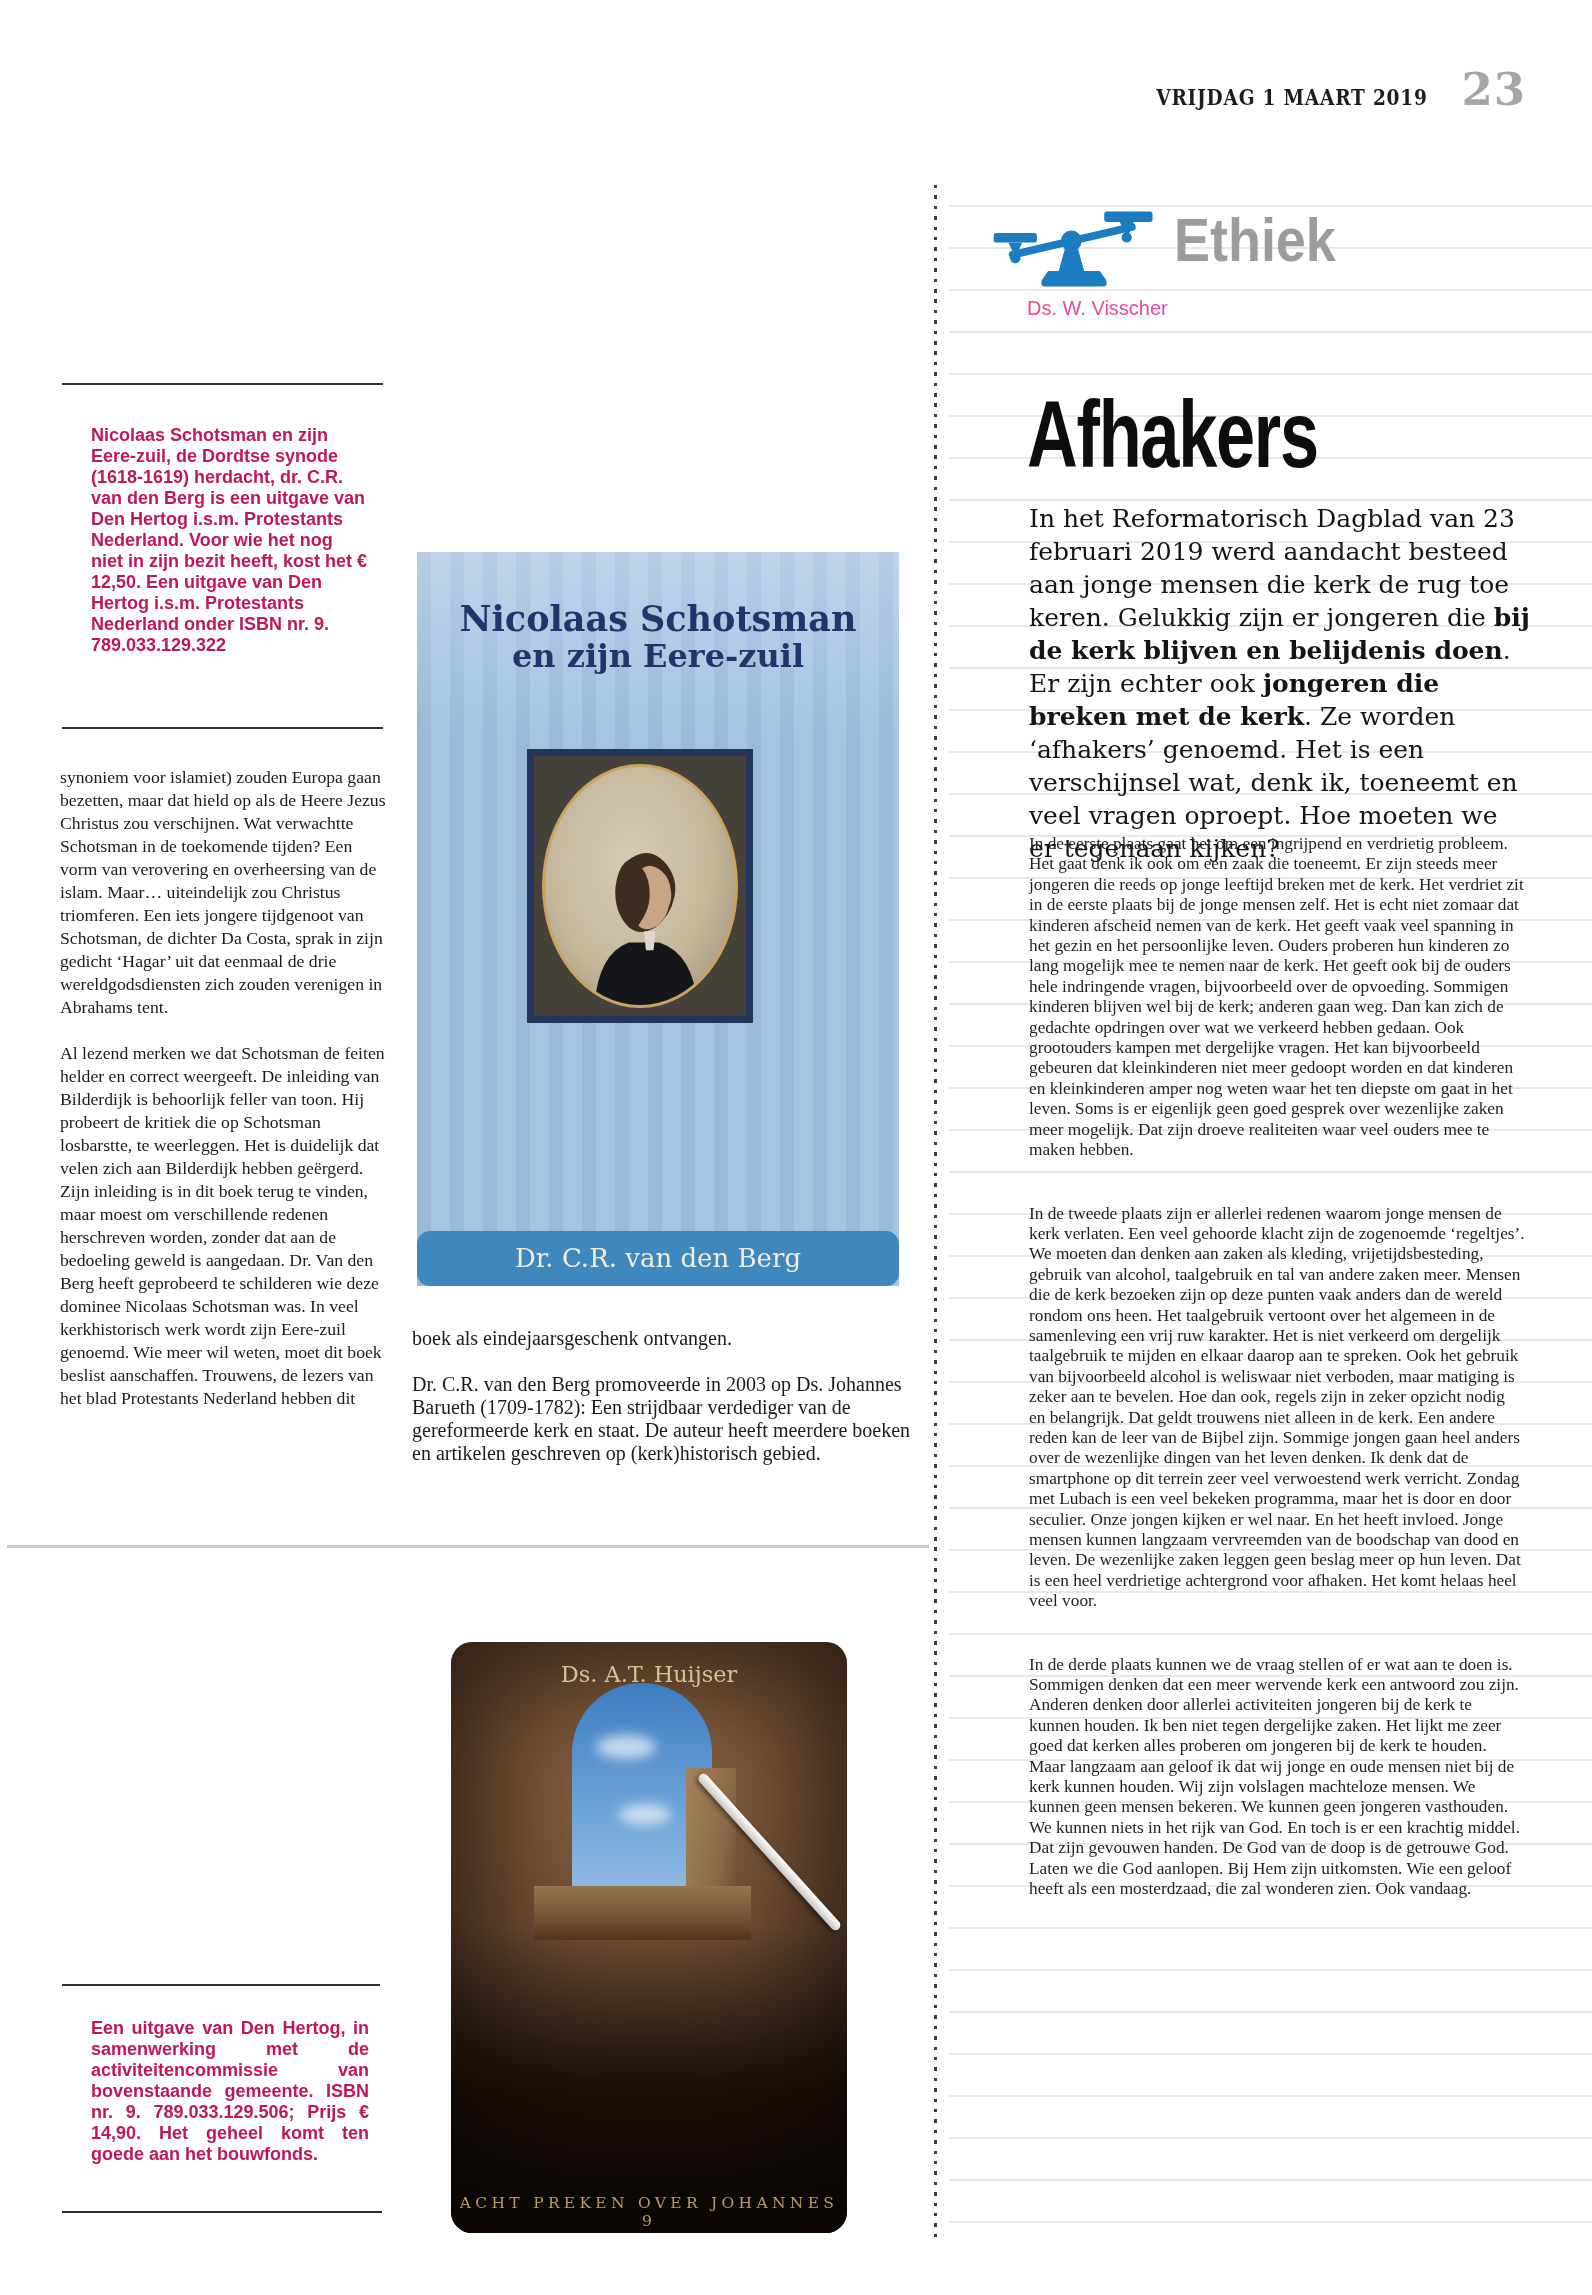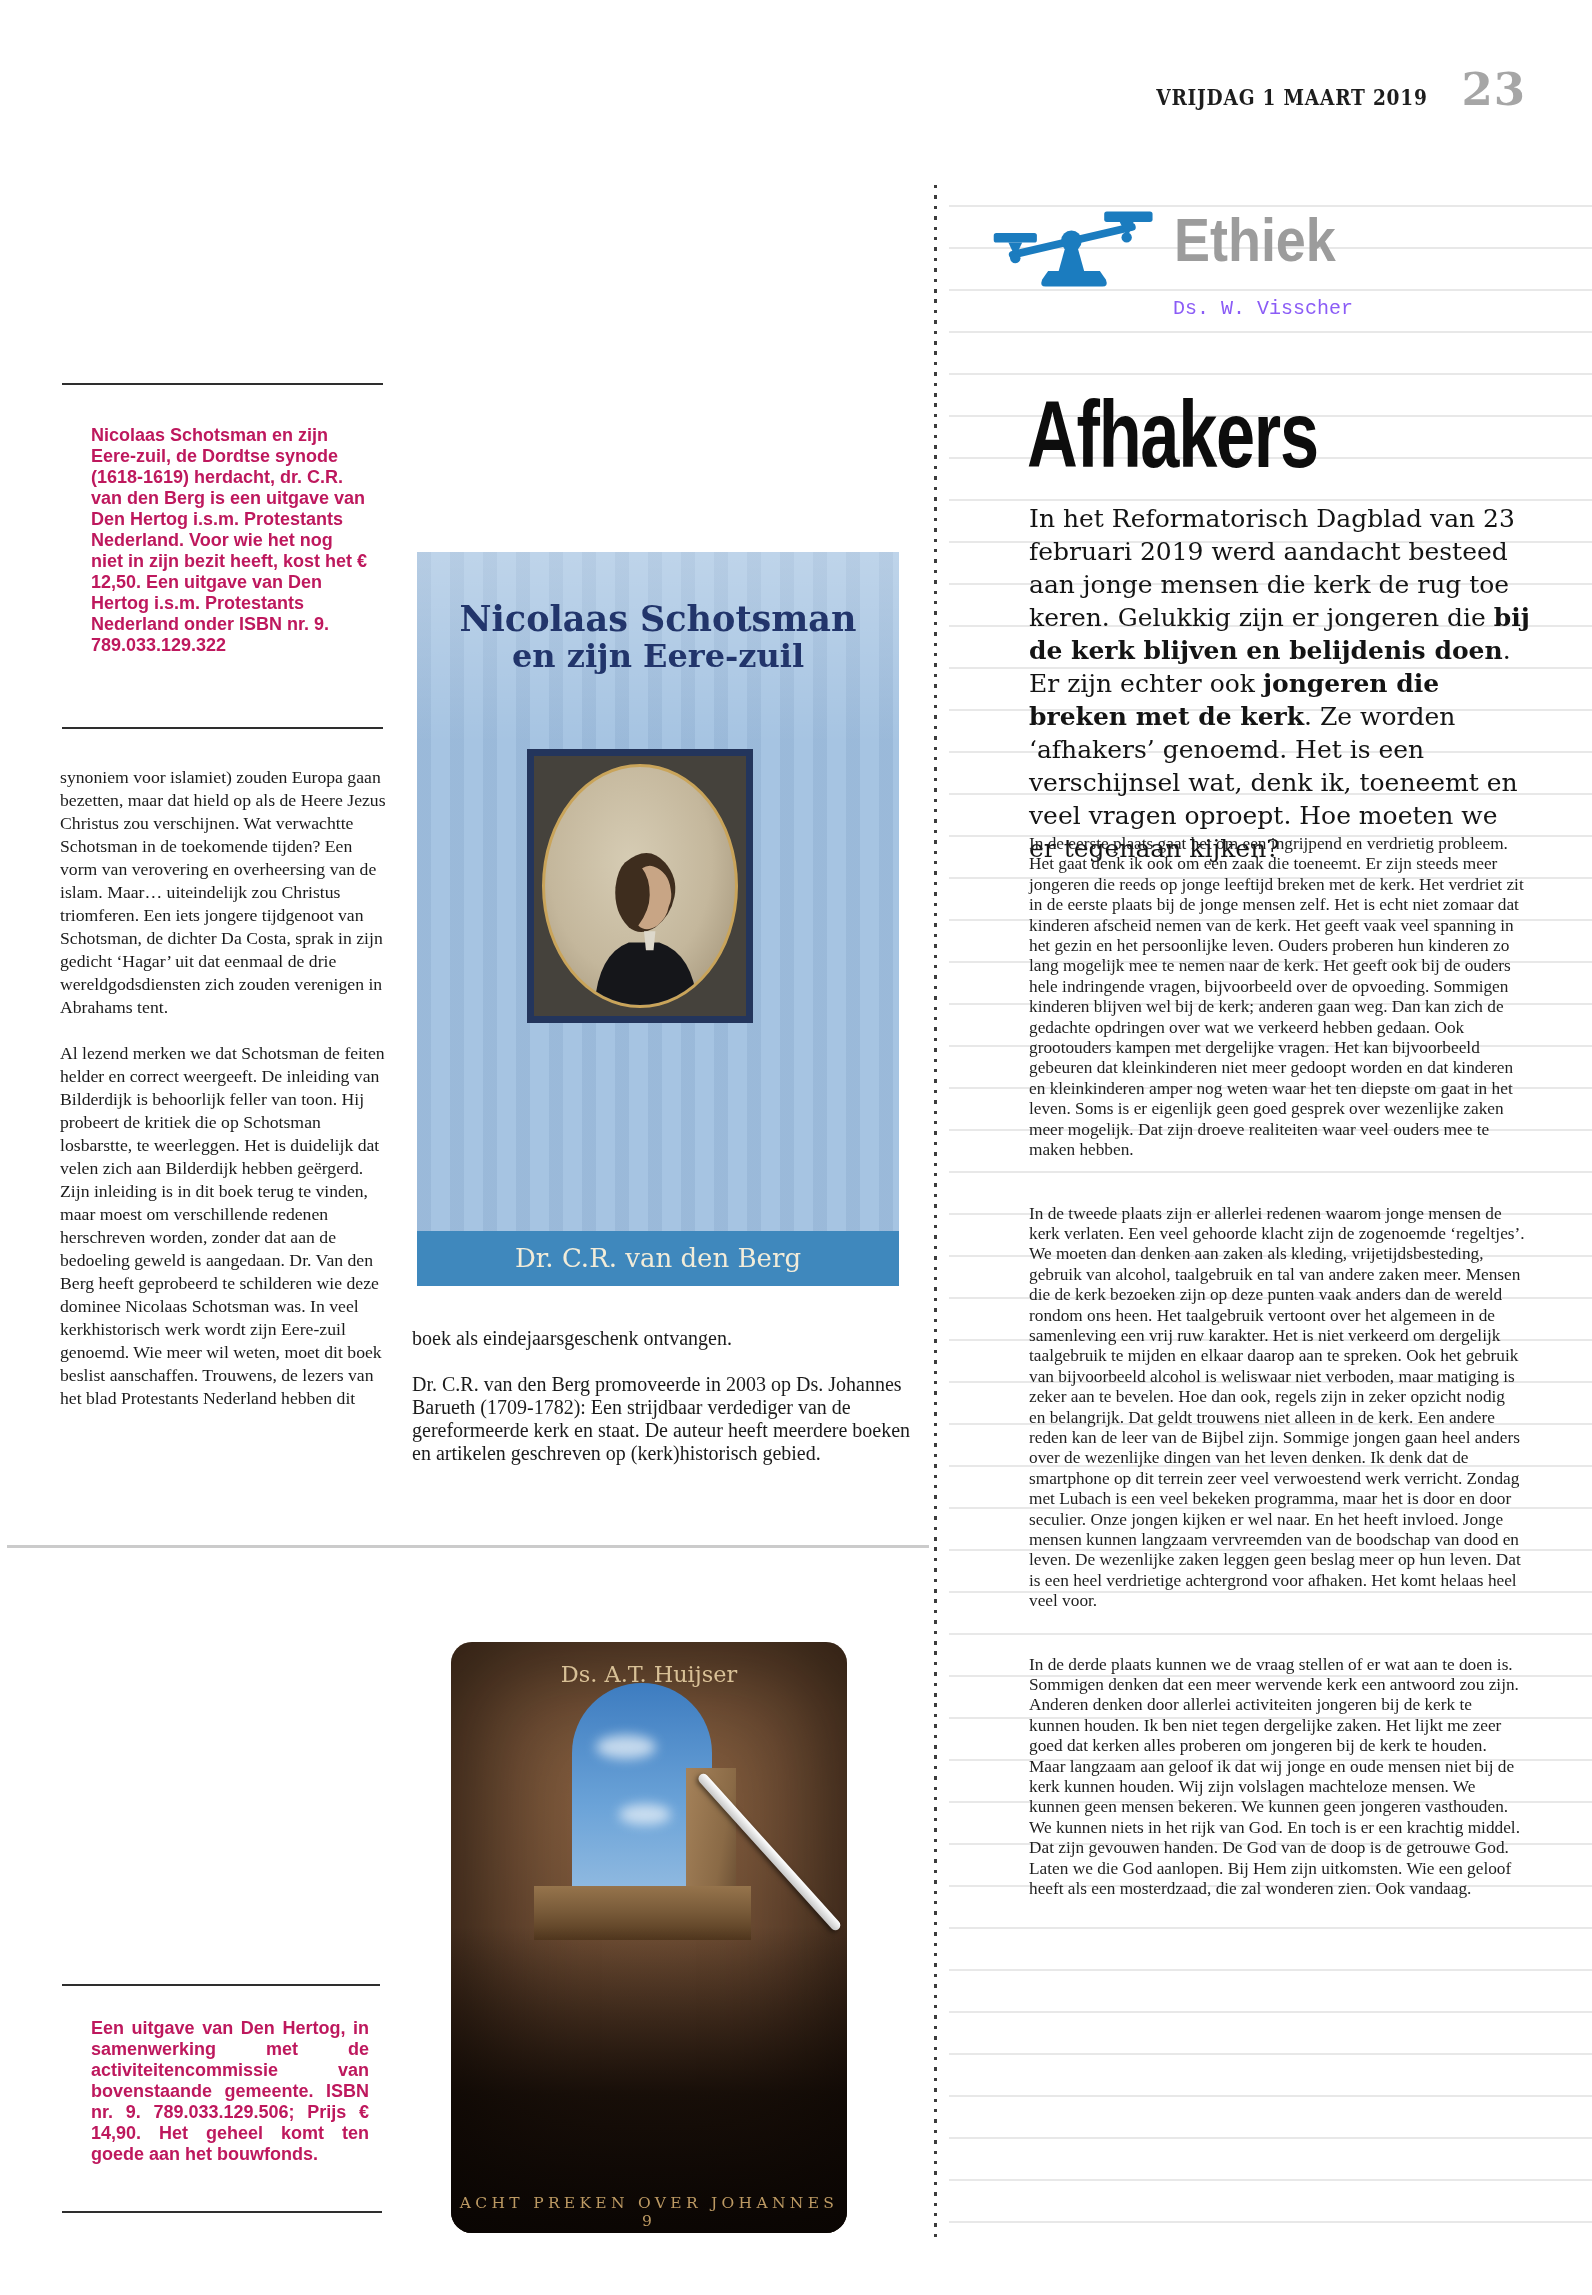--- a/index.html
+++ b/index.html
@@ -20,22 +20,22 @@
   
   .dotted-divider{position:absolute;left:934px;top:185px;width:2.6px;height:2059px;
     background:repeating-linear-gradient(to bottom,#3c3c3c 0 3.5px,transparent 3.5px 10.4px);}
   .section-divider{position:absolute;left:7px;top:1545px;width:922px;height:2.6px;background:#cbcbcb;}
 
   
   .scale-icon{position:absolute;left:992px;top:210px;width:164px;height:79px;}
   .section-title{position:absolute;left:1174px;top:209px;font-family:"Liberation Sans",sans-serif;
     font-weight:700;font-size:62px;color:#9c9c9c;line-height:1;transform:scaleX(.87);
     transform-origin:left center;letter-spacing:0px;}
-  .section-byline{position:absolute;left:1027px;top:297px;width:326px;text-align:right;
-    font-family:Liberation Mono, monospace;font-size:20px;color:#8b5cf6;}
+  .section-byline{position:absolute;left:1027px;top:297px;width:326px;text-align:left;
+    font-family:Liberation Sans, sans-serif;font-size:20px;color:#ec4899;}
 
   
   .headline{position:absolute;left:1027px;top:387px;font-family:"Liberation Sans",sans-serif;
     font-weight:700;font-size:95px;line-height:1;color:#0d0d0d;transform:scaleX(.74);
     transform-origin:left top;letter-spacing:-1.7px;white-space:nowrap;}
   .intro{position:absolute;left:1029px;top:502px;width:501px;font-family:"DejaVu Serif",serif;
     font-size:25px;line-height:33px;color:#141414;}
   .article-body{position:absolute;left:1029px;top:834px;width:496px;font-size:17.3px;line-height:20.4px;color:#1f1f1f;}
   .article-body .para{margin:0 0 43px 0;}
 
@@ -60,21 +60,21 @@
     font-family:"DejaVu Serif",serif;color:#22356b;margin-top:12px;}
   .book1-title .l1{font-size:35px;font-weight:700;line-height:38px;}
   .book1-title .l2{font-size:32px;font-weight:600;line-height:36px;}
   .portrait-frame{position:absolute;left:110px;top:197px;width:226px;height:274px;
     background:#45423c;border:7.8px solid #23355c;box-sizing:border-box;}
   .portrait-oval{position:absolute;left:7.8px;top:7.8px;right:7.8px;bottom:7.8px;border-radius:50%;
     border:3.5px solid #c9a45a;background:radial-gradient(ellipse at 45% 40%,#d6ccb4 0%,#c4b79c 55%,#9a8b70 100%);
     overflow:hidden;}
   .book1-subtitle{position:absolute;left:0;top:557px;width:100%;text-align:center;
     font-family:"DejaVu Serif",serif;font-size:20px;font-weight:600;letter-spacing:1.7px;color:#23437c;}
-  .book1-band{position:absolute;left:0;bottom:0;width:100%;height:55px;background:#3f88bd;}
+  .book1-band{position:absolute;left:0;bottom:0;width:100%;height:55px;background:#3f88bd;border-radius:13px;}
   .book1-author{width:100%;text-align:center;font-family:"DejaVu Serif",serif;font-size:26px;
     color:#f2ecd9;line-height:55px;}
 
   
   .book2{position:absolute;left:451px;top:1642px;width:396px;height:591px;overflow:hidden;
     background:radial-gradient(circle at 50% 26%,#8a6342 0%,#5e402b 52%,#352215 100%);
     box-shadow:inset 0 0 104px 26px rgba(10,5,2,.55);border-radius:21px;}
   .book2-author{position:absolute;left:0;top:19px;width:100%;text-align:center;
     font-family:"DejaVu Serif",serif;font-size:22.4px;color:#d8c096;z-index:6;}
   .arch{position:absolute;left:121px;top:41px;width:140px;height:205px;

